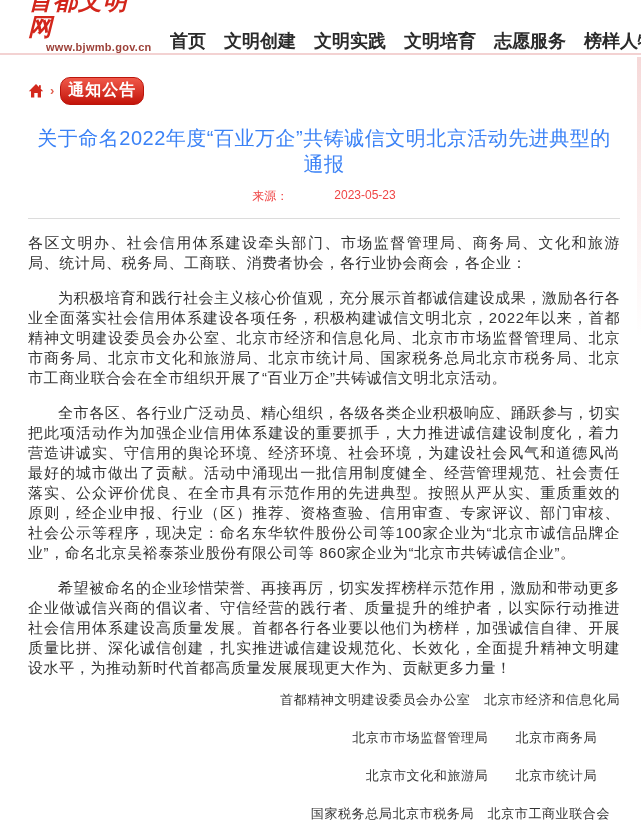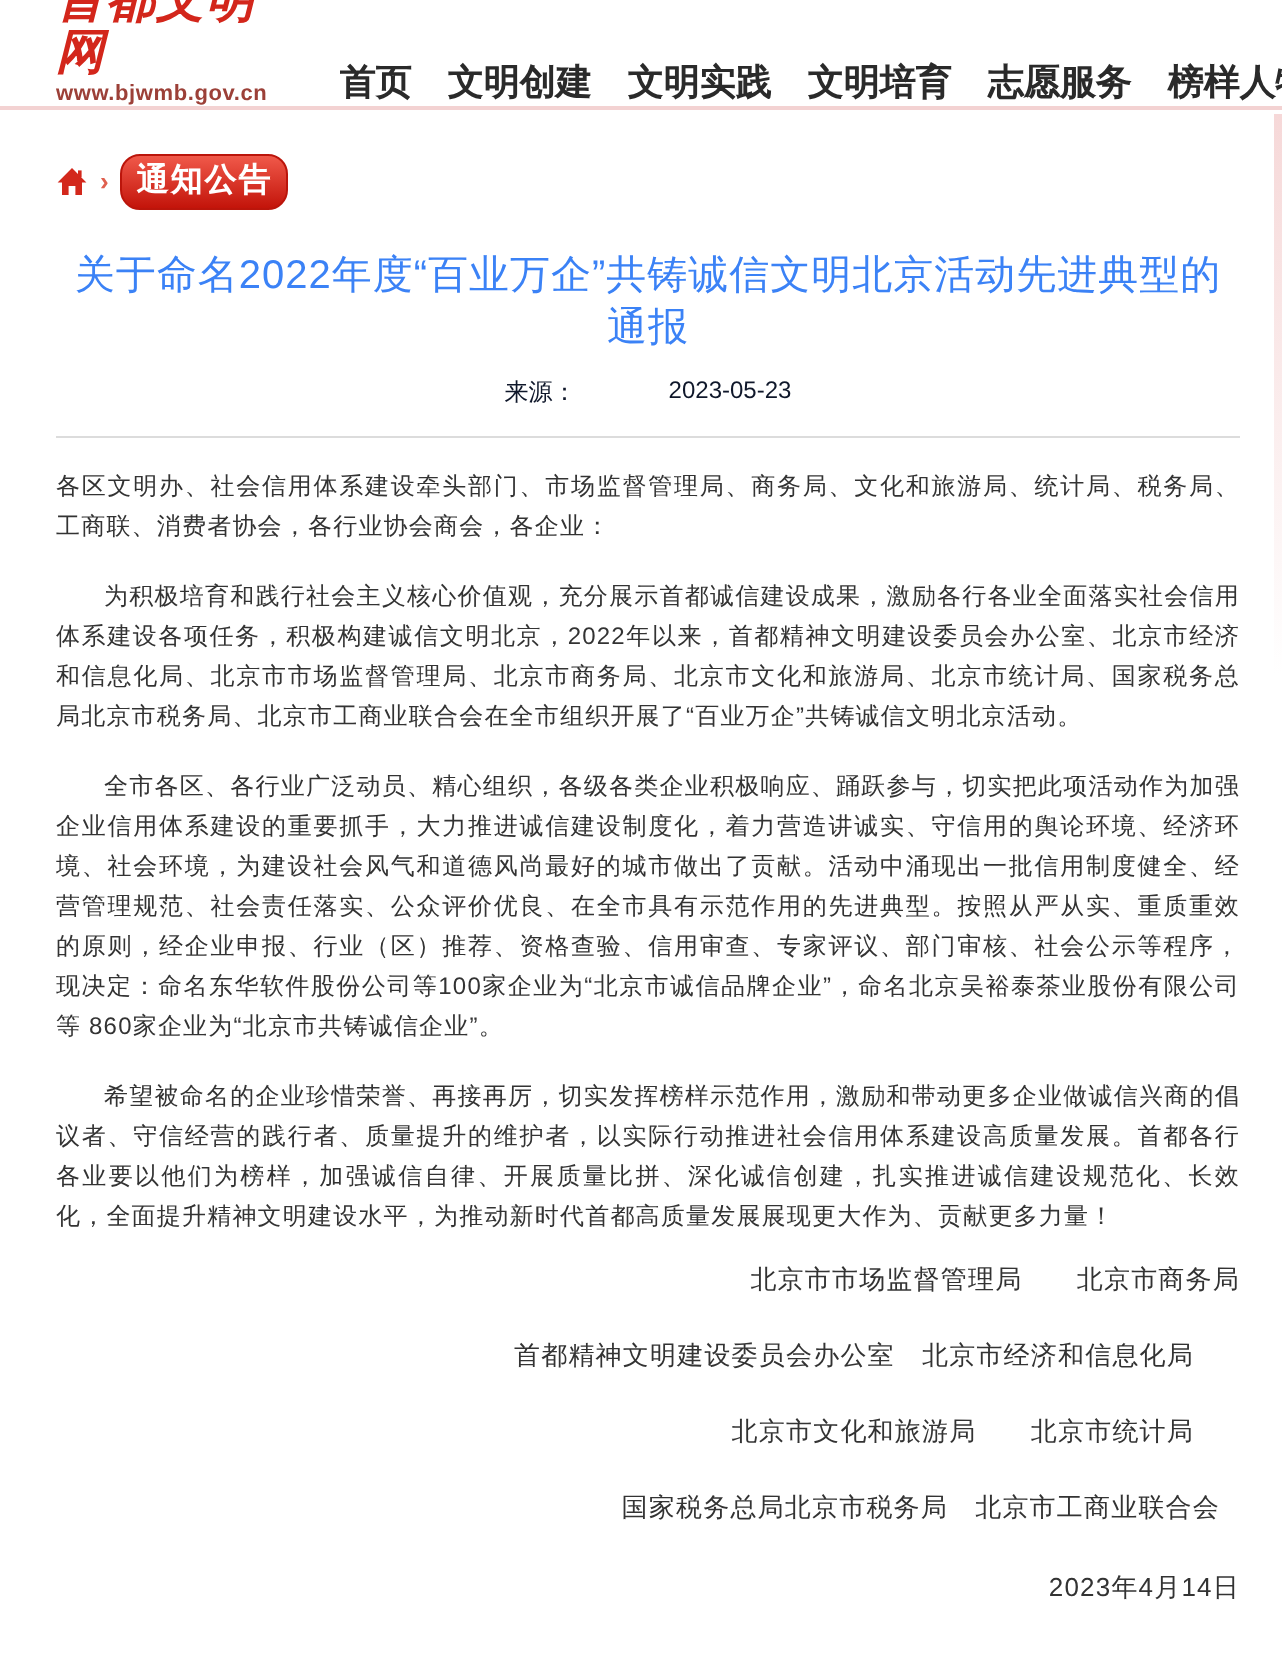--- a/index.html
+++ b/index.html
@@ -5,47 +5,47 @@
   * { margin: 0; padding: 0; box-sizing: border-box; }
   html, body { width: 641px; height: 831px; overflow: hidden; background: #ffffff;
     font-family: "Liberation Sans", sans-serif; }
   .page { position: relative; width: 641px; height: 831px; background: #fff; overflow: hidden; }
 
   
   .header { height: 55px; display: flex; align-items: flex-end; border-bottom: 2px solid #f3d2d2; background: #fff; }
   .logo { margin-left: 28px; width: 122px; flex: none; cursor: pointer; }
   .logo-title { font-size: 24px; font-weight: bold; font-style: italic; color: #d3261b;
     letter-spacing: 1px; line-height: 26px; font-family: "Liberation Serif", serif; }
-  .logo-url { font-size: 11px; font-weight: bold; color: #9c4038; letter-spacing: 0.3px; margin-top: 1px; }
+  .logo-url { font-size: 11px; font-weight: bold; color: #9c4038; letter-spacing: 0.3px; margin-top: 1px; margin-left: 18px; }
   .nav { display: flex; gap: 18px; margin-left: 20px; white-space: nowrap; overflow: hidden; flex: 1; }
   .nav-item { font-size: 18px; font-weight: bold; color: #2a2a2a; cursor: pointer; flex: none; }
 
   
   .right-strip { position: absolute; top: 57px; right: 0; width: 4px; height: 280px;
     background: linear-gradient(#f6d8d8, rgba(255,255,255,0)); pointer-events: none; }
 
   
   .breadcrumb { display: flex; align-items: center; margin: 26px 0 0 28px; gap: 6px; height: 19px; }
   .home-icon { width: 16px; height: 16px; display: block; cursor: pointer; }
   .crumb-sep { color: #e0604f; font-size: 13px; font-weight: bold; line-height: 16px; }
   .crumb-badge { display: inline-block; padding: 2px 7px 3px; font-size: 16px; font-weight: bold;
     color: #fff; background: linear-gradient(#f0594a, #c3140a); border: 1px solid #bb150b;
     border-radius: 10px; letter-spacing: 1px; cursor: pointer; }
 
   
   .main { padding: 0 21px 0 28px; }
   .title { margin-top: 25px; text-align: center; font-size: 20px; font-weight: 500;
     color: #3b82f6; letter-spacing: 0.5px; line-height: 26px; }
   .meta { margin-top: 11px; display: flex; justify-content: center; gap: 46px;
-    font-size: 12px; color: #0f172a; text-align: right; }
+    font-size: 12px; color: #ef4444; text-align: right; }
   .meta .src { display: flex; gap: 4px; }
   .divider { border: none; border-top: 1px solid #dcdcdc; margin-top: 13px; }
 
   .body-text { margin-top: 14px; }
-  .body-text p { font-size: 12px; color: #333; line-height: 20px; letter-spacing: 0.6px;
+  .body-text p { font-size: 15px; color: #333; line-height: 20px; letter-spacing: 0.6px;
     text-align: justify; margin-bottom: 15px; }
   .body-text p.indent { text-indent: 2em; }
 
   
   .signatures { margin-top: 14px; }
   .sig-line { text-align: right; font-size: 13px; color: #333; letter-spacing: 0.6px;
     line-height: 14px; margin-bottom: 24px; }
   .sig-line:nth-of-type(2), .sig-line:nth-of-type(3) { padding-right: 23px; }
   .sig-line:nth-of-type(4) { padding-right: 10px; }
   .sign-date { text-align: right; font-size: 13px; color: #333; letter-spacing: 0.6px; margin-top: 8px; }
@@ -96,22 +96,22 @@
     <hr class="divider">
 
     <div class="body-text">
       <p>各区文明办、社会信用体系建设牵头部门、市场监督管理局、商务局、文化和旅游局、统计局、税务局、工商联、消费者协会，各行业协会商会，各企业：</p>
       <p class="indent">为积极培育和践行社会主义核心价值观，充分展示首都诚信建设成果，激励各行各业全面落实社会信用体系建设各项任务，积极构建诚信文明北京，2022年以来，首都精神文明建设委员会办公室、北京市经济和信息化局、北京市市场监督管理局、北京市商务局、北京市文化和旅游局、北京市统计局、国家税务总局北京市税务局、北京市工商业联合会在全市组织开展了“百业万企”共铸诚信文明北京活动。</p>
       <p class="indent">全市各区、各行业广泛动员、精心组织，各级各类企业积极响应、踊跃参与，切实把此项活动作为加强企业信用体系建设的重要抓手，大力推进诚信建设制度化，着力营造讲诚实、守信用的舆论环境、经济环境、社会环境，为建设社会风气和道德风尚最好的城市做出了贡献。活动中涌现出一批信用制度健全、经营管理规范、社会责任落实、公众评价优良、在全市具有示范作用的先进典型。按照从严从实、重质重效的原则，经企业申报、行业（区）推荐、资格查验、信用审查、专家评议、部门审核、社会公示等程序，现决定：命名东华软件股份公司等100家企业为“北京市诚信品牌企业”，命名北京吴裕泰茶业股份有限公司等 860家企业为“北京市共铸诚信企业”。</p>
       <p class="indent">希望被命名的企业珍惜荣誉、再接再厉，切实发挥榜样示范作用，激励和带动更多企业做诚信兴商的倡议者、守信经营的践行者、质量提升的维护者，以实际行动推进社会信用体系建设高质量发展。首都各行各业要以他们为榜样，加强诚信自律、开展质量比拼、深化诚信创建，扎实推进诚信建设规范化、长效化，全面提升精神文明建设水平，为推动新时代首都高质量发展展现更大作为、贡献更多力量！</p>
     </div>
 
     <div class="signatures">
+      <div class="sig-line">首都精神文明建设委员会办公室　北京市经济和信息化局</div>
       <div class="sig-line">北京市市场监督管理局　　北京市商务局</div>
-      <div class="sig-line">首都精神文明建设委员会办公室　北京市经济和信息化局</div>
       <div class="sig-line">北京市文化和旅游局　　北京市统计局</div>
       <div class="sig-line">国家税务总局北京市税务局　北京市工商业联合会</div>
       <div class="sign-date">2023年4月14日</div>
     </div>
 
   </main>
 
 </div>
 
 </body></html>

